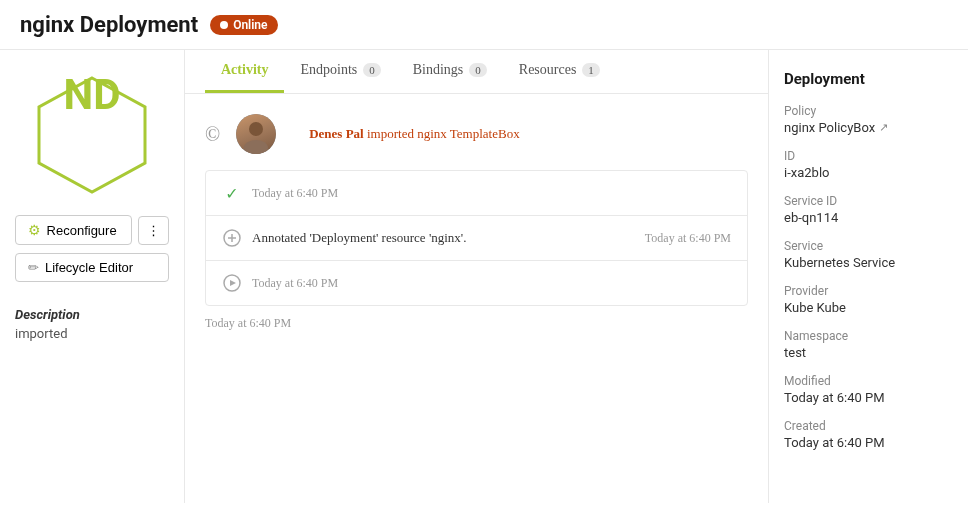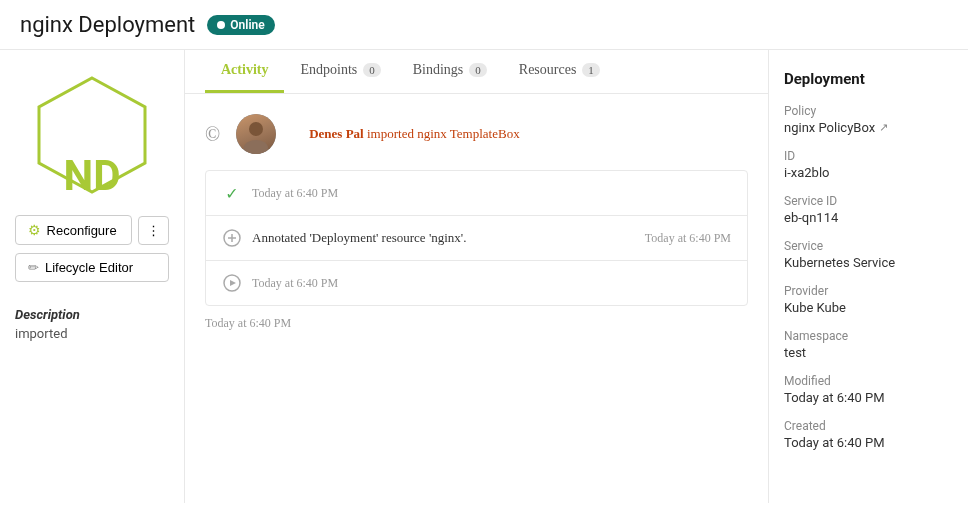--- a/index.html
+++ b/index.html
@@ -8,26 +8,26 @@
     .top-bar {
       display: flex;
       align-items: center;
       padding: 12px 20px;
       border-bottom: 1px solid #e8e8e8;
       gap: 12px;
     }
 
     .page-title {
       font-size: 22px;
-      font-weight: 400;
+      font-weight: 700;
       color: #1a1a1a;
     }
 
     .status-badge {
-      background: #0f766e;
+      background: #c2410c;
       color: #fff;
       border-radius: 12px;
       padding: 3px 10px;
       font-size: 12px;
       font-weight: 600;
       display: flex;
       align-items: center;
       gap: 5px;
     }
 
@@ -53,21 +53,21 @@
       flex-direction: column;
       align-items: center;
       gap: 15px;
     }
 
     .hex-icon {
       width: 130px;
       height: 130px;
       position: relative;
       display: flex;
-      align-items: flex-end;
+      align-items: flex-start;
       justify-content: center;
     }
 
     .hex-icon svg {
       position: absolute;
       top: 0; left: 0;
     }
 
     .hex-label {
       font-size: 42px;

